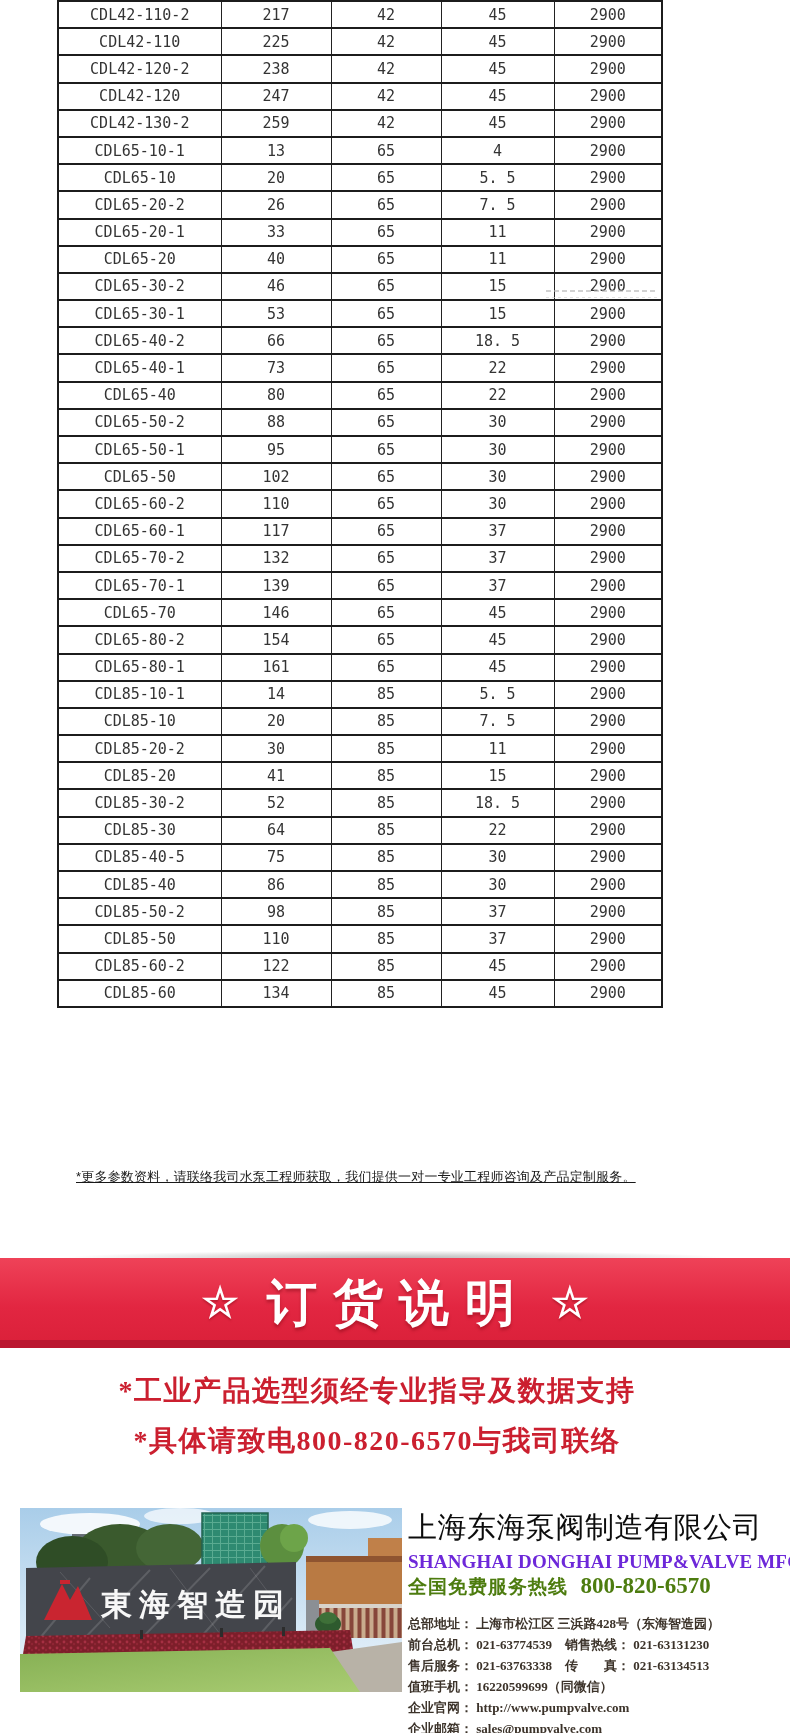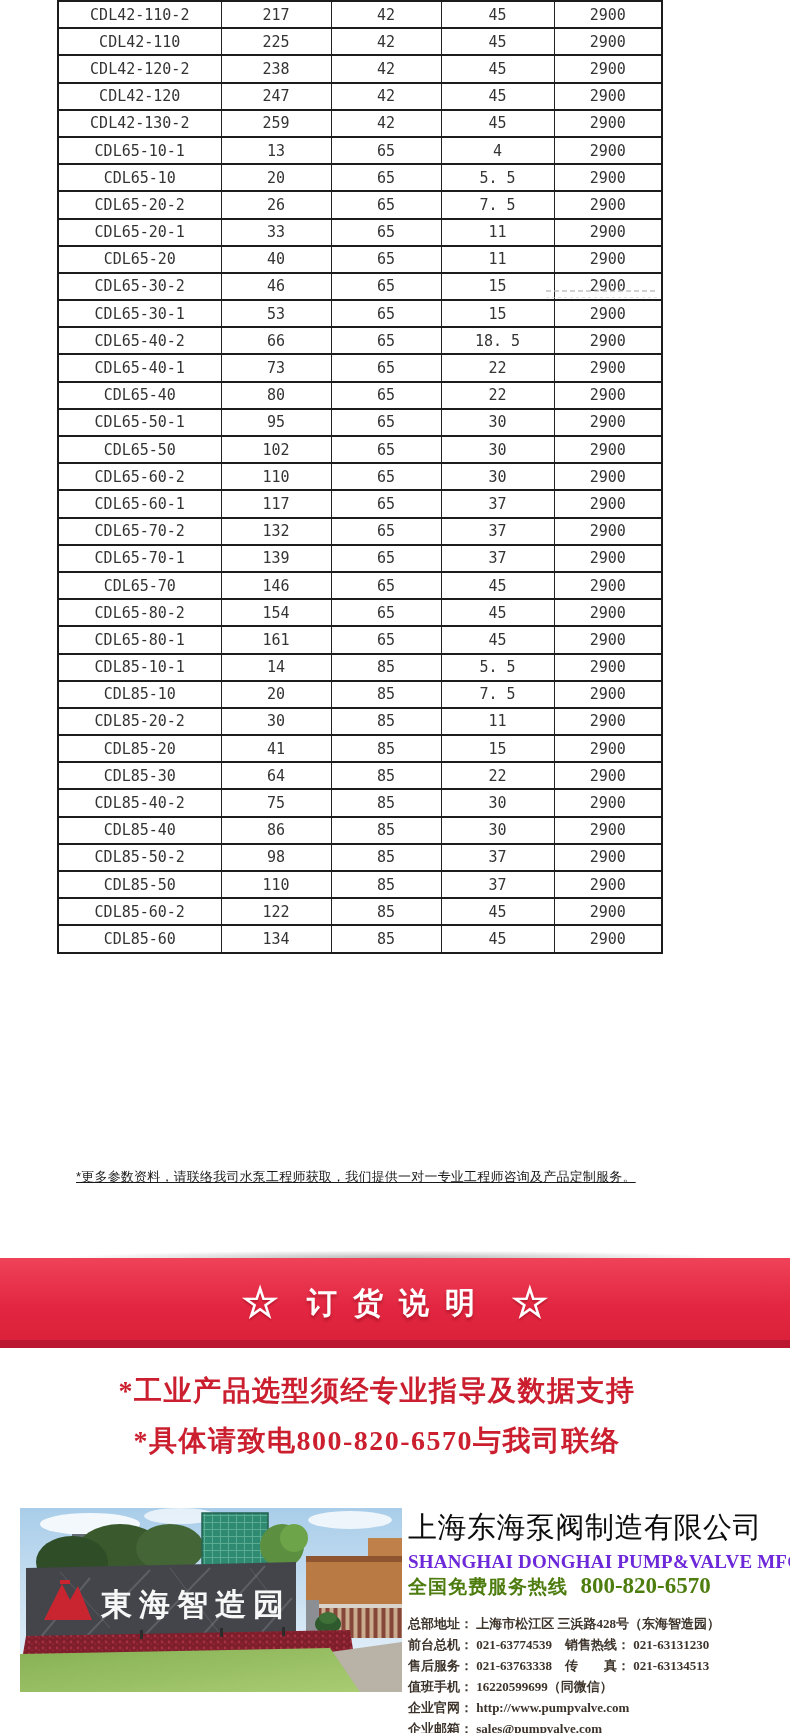--- a/index.html
+++ b/index.html
@@ -25,21 +25,21 @@
         letter-spacing:.2px;margin:13px;text-decoration:underline;}
 
   
   .banner-shadow{position:absolute;left:24px;top:1248px;width:742px;height:10px;
     background:radial-gradient(ellipse 60% 100% at 50% 100%,rgba(0,0,0,.28),rgba(0,0,0,0) 75%);}
   .banner{position:absolute;left:0;top:1258px;width:790px;height:90px;
     background:linear-gradient(180deg,#ef4258 0%,#e22641 55%,#da2039 100%);
     display:flex;align-items:center;justify-content:center;gap:20px;}
   .banner .star{color:#ffffff;font-size:42px;font-weight:bold;line-height:1;
     text-shadow:0 2px 2px rgba(110,0,12,.35);}
-  .banner-title{color:#ffffff;font-size:30px;font-weight:bold;letter-spacing:16px;
+  .banner-title{color:#ffffff;font-size:50px;font-weight:bold;letter-spacing:16px;
     text-indent:8px;line-height:1;text-shadow:0 3px 3px rgba(110,0,12,.35);}
   .banner-strip{position:absolute;left:0;bottom:0;width:100%;height:8px;background:#bb1730;}
 
   
   .notice{position:absolute;left:0;top:1366px;width:754px;text-align:center;
     color:#cb1f2f;font-weight:bold;font-family:"Liberation Serif",serif;}
   .notice-line{font-size:28px;line-height:50px;letter-spacing:1.5px;}
 
   
   .photo{position:absolute;left:20px;top:1508px;width:382px;height:184px;display:block;}
@@ -166,20 +166,27 @@
           <td>2900</td>
         </tr>
         <tr>
           <td>CDL65-40</td>
           <td>80</td>
           <td>65</td>
           <td>22</td>
           <td>2900</td>
         </tr>
         <tr>
+          <td>CDL65-50-2</td>
+          <td>88</td>
+          <td>65</td>
+          <td>30</td>
+          <td>2900</td>
+        </tr>
+        <tr>
           <td>CDL65-50-1</td>
           <td>95</td>
           <td>65</td>
           <td>30</td>
           <td>2900</td>
         </tr>
         <tr>
           <td>CDL65-50</td>
           <td>102</td>
           <td>65</td>
@@ -257,28 +264,35 @@
           <td>2900</td>
         </tr>
         <tr>
           <td>CDL85-20</td>
           <td>41</td>
           <td>85</td>
           <td>15</td>
           <td>2900</td>
         </tr>
         <tr>
+          <td>CDL85-30-2</td>
+          <td>52</td>
+          <td>85</td>
+          <td>18. 5</td>
+          <td>2900</td>
+        </tr>
+        <tr>
           <td>CDL85-30</td>
           <td>64</td>
           <td>85</td>
           <td>22</td>
           <td>2900</td>
         </tr>
         <tr>
-          <td>CDL85-40-2</td>
+          <td>CDL85-40-5</td>
           <td>75</td>
           <td>85</td>
           <td>30</td>
           <td>2900</td>
         </tr>
         <tr>
           <td>CDL85-40</td>
           <td>86</td>
           <td>85</td>
           <td>30</td>

